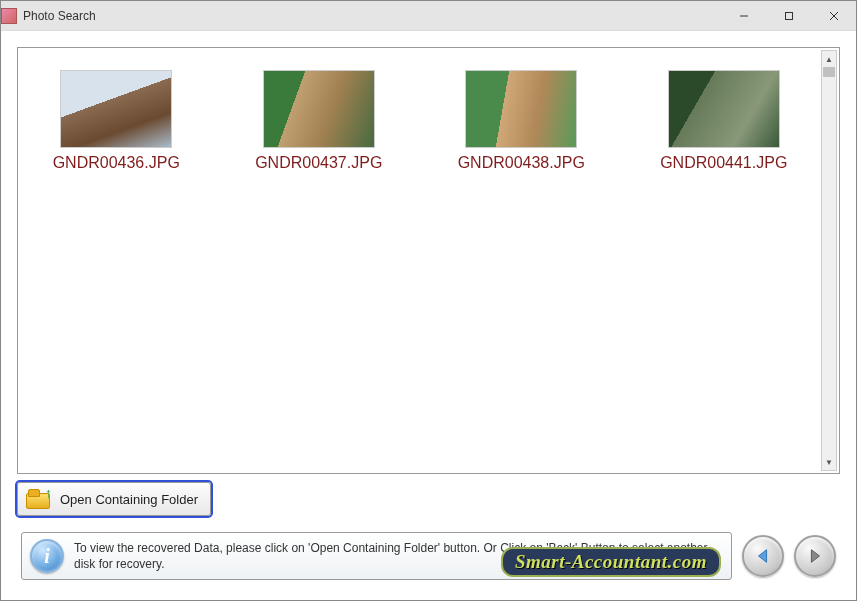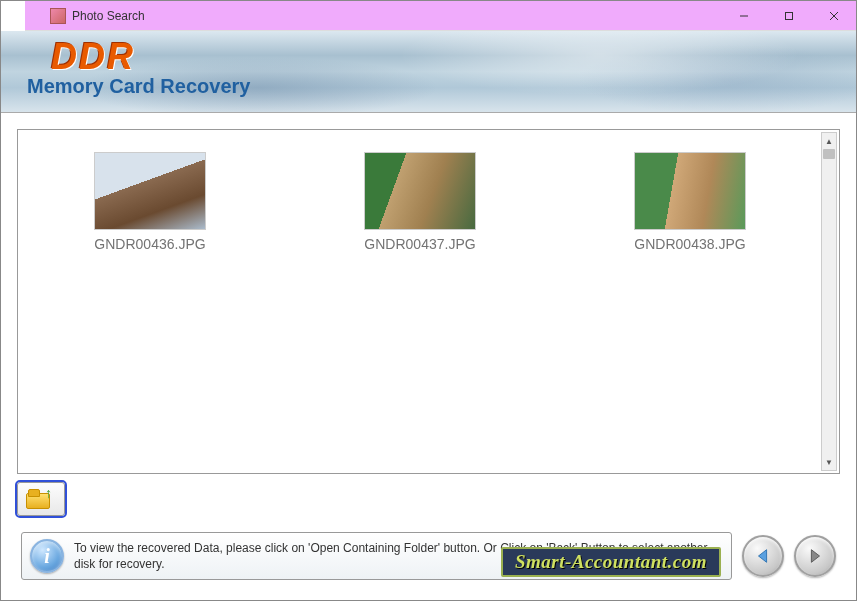--- a/index.html
+++ b/index.html
@@ -14,26 +14,25 @@
 .window {
   width: 857px;
   height: 601px;
   background: #fff;
   border: 1px solid #888;
   display: flex;
   flex-direction: column;
 }
 .titlebar {
   height: 30px;
-  background: #f0abfc;
-  display: flex;
-  align-items: center;
-  padding: 0 0 0 25px;
+  background: #e5e5e5;
+  display: flex;
+  align-items: center;
+  padding: 0 0 0 0;
   border-bottom: 1px solid #ddd;
-  margin-left: 24px;
 }
 .titlebar-icon {
   width: 16px;
   height: 16px;
   margin-right: 6px;
   background: linear-gradient(135deg,#e8a,#c66);
   border: 1px solid #a55;
 }
 .titlebar-title { flex: 0 0 auto; font-size: 12px; color: #333; }
 .titlebar-spacer { flex: 1; }
@@ -118,22 +117,22 @@
   flex-direction: column;
   align-items: center;
   gap: 6px;
 }
 .thumb-img {
   width: 112px;
   height: 78px;
   border: 1px solid #ccc;
 }
 .thumb-label {
-  font-size: 14px;
-  color: #737373;
+  font-size: 16px;
+  color: #7f1d1d;
   white-space: nowrap;
 }
 .scrollbar {
   position: absolute;
   right: 2px;
   top: 2px;
   bottom: 2px;
   width: 16px;
   background: #f0f0f0;
   border: 1px solid #ccc;
@@ -245,21 +244,21 @@
   position: absolute;
   right: 10px;
   bottom: 2px;
   background: #2a3a5a;
   color: #cfe060;
   font-size: 19px;
   font-weight: bold;
   font-style: italic;
   padding: 2px 12px;
   border: 2px solid #9ab050;
-  border-radius: 2px;
+  border-radius: 12px;
   font-family: "Georgia", serif;
   text-shadow: 1px 1px 0 #000;
   letter-spacing: 0.5px;
 }
 .nav-btn {
   width: 42px; height: 42px;
   border-radius: 50%;
   background: radial-gradient(circle at 35% 30%, #fafafa, #c8c8c8 70%, #999);
   border: 2px solid #a0a0a0;
   display: flex;
@@ -302,56 +301,57 @@
         </svg>
     </div>
     <div class="titlebar-btn close">
       <svg viewBox="0 0 10 10" width="10" height="10">
           <line x1="1" y1="1" x2="9" y2="9" stroke="#333" stroke-width="1"></line>
           <line x1="9" y1="1" x2="1" y2="9" stroke="#333" stroke-width="1"></line>
         </svg>
     </div>
   </div>
 
-  <div class="banner">
-    <div class="logo">DDR</div>
-    <div class="subtitle">Memory Card Recovery</div>
-  </div>
 
   <div class="content">
 
     <div class="thumbs-panel">
       <div class="thumbs-scroll">
         <div class="thumbs-grid" id="thumbs-grid">
             <div class="thumb-item">
               <div class="thumb-img ph ph1"></div>
               <div class="thumb-label">GNDR00436.JPG</div>
             </div>
             <div class="thumb-item">
               <div class="thumb-img ph ph2"></div>
               <div class="thumb-label">GNDR00437.JPG</div>
             </div>
             <div class="thumb-item">
               <div class="thumb-img ph ph3"></div>
               <div class="thumb-label">GNDR00438.JPG</div>
             </div>
+            <div class="thumb-item">
+              <div class="thumb-img ph ph6"></div>
+              <div class="thumb-label">GNDR00441.JPG</div>
+            </div>
           </div>
       </div>
       <div class="scrollbar">
         <div class="scrollbar-arrow up">▲</div>
         <div class="scrollbar-thumb"></div>
         <div class="scrollbar-arrow down">▼</div>
       </div>
     </div>
 
     <div class="open-btn-row">
       <button class="open-btn">
         <span class="ficon">
             <span class="arrow">↑</span>
           </span>
+        <span>Open Containing Folder</span>
       </button>
     </div>
 
     <div class="footer">
       <div class="info-bar">
         <div class="info-icon">i</div>
         <div class="info-text">To view the recovered Data, please click on 'Open Containing Folder' button. Or Click on 'Back' Button to select another disk for recovery.</div>
         <div class="watermark">Smart-Accountant.com</div>
       </div>
       <div class="nav-btn">

